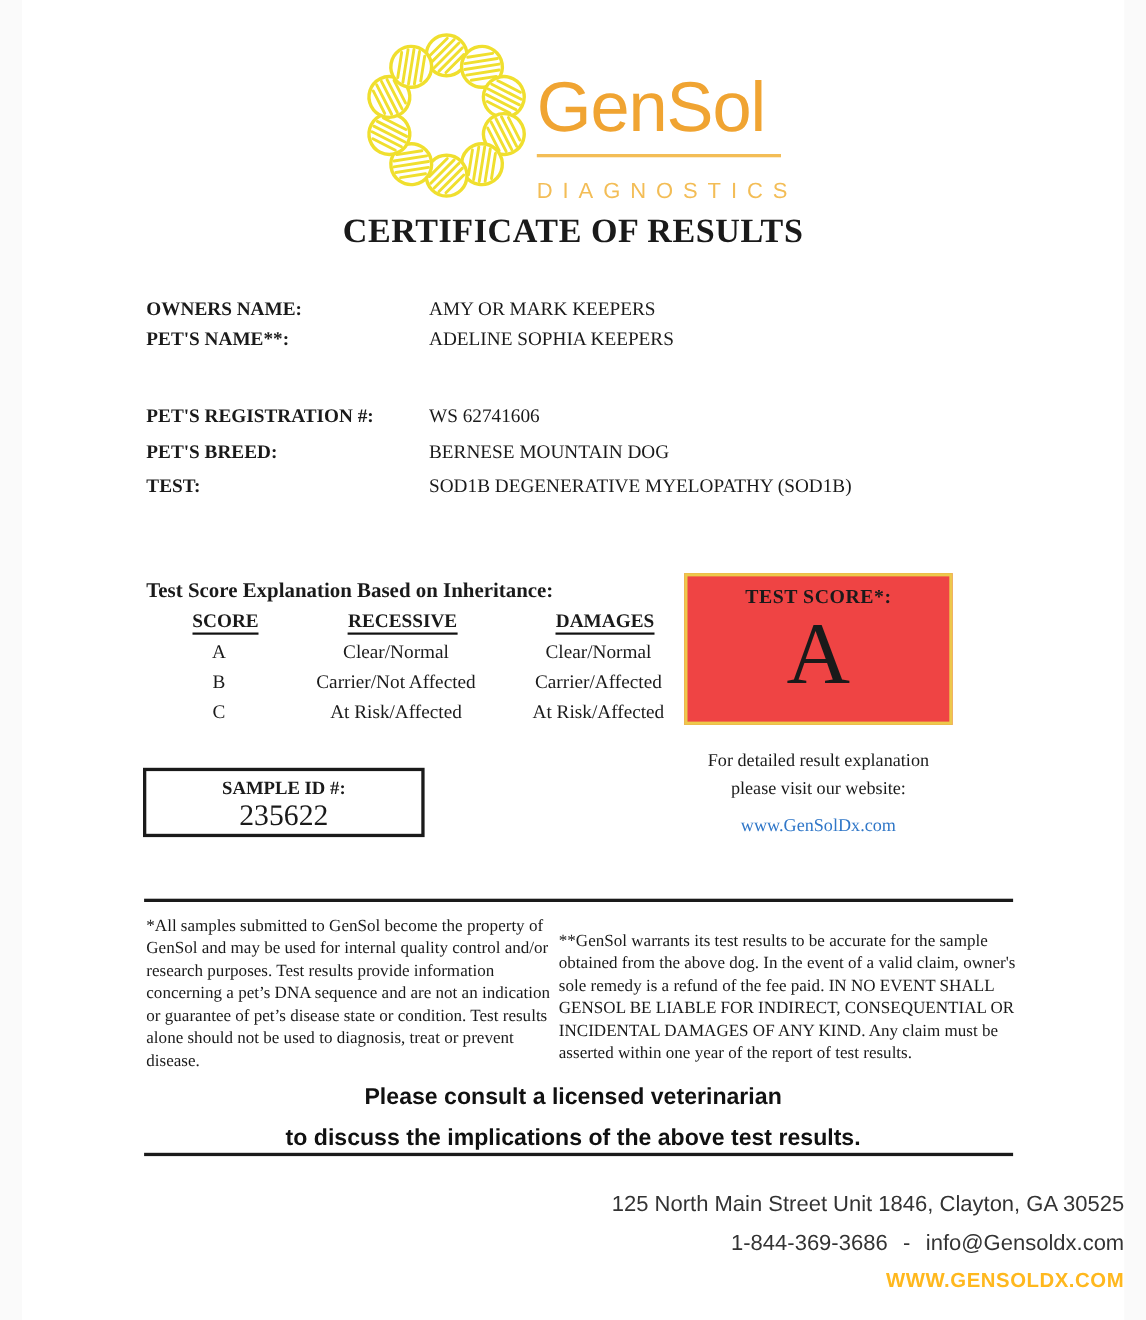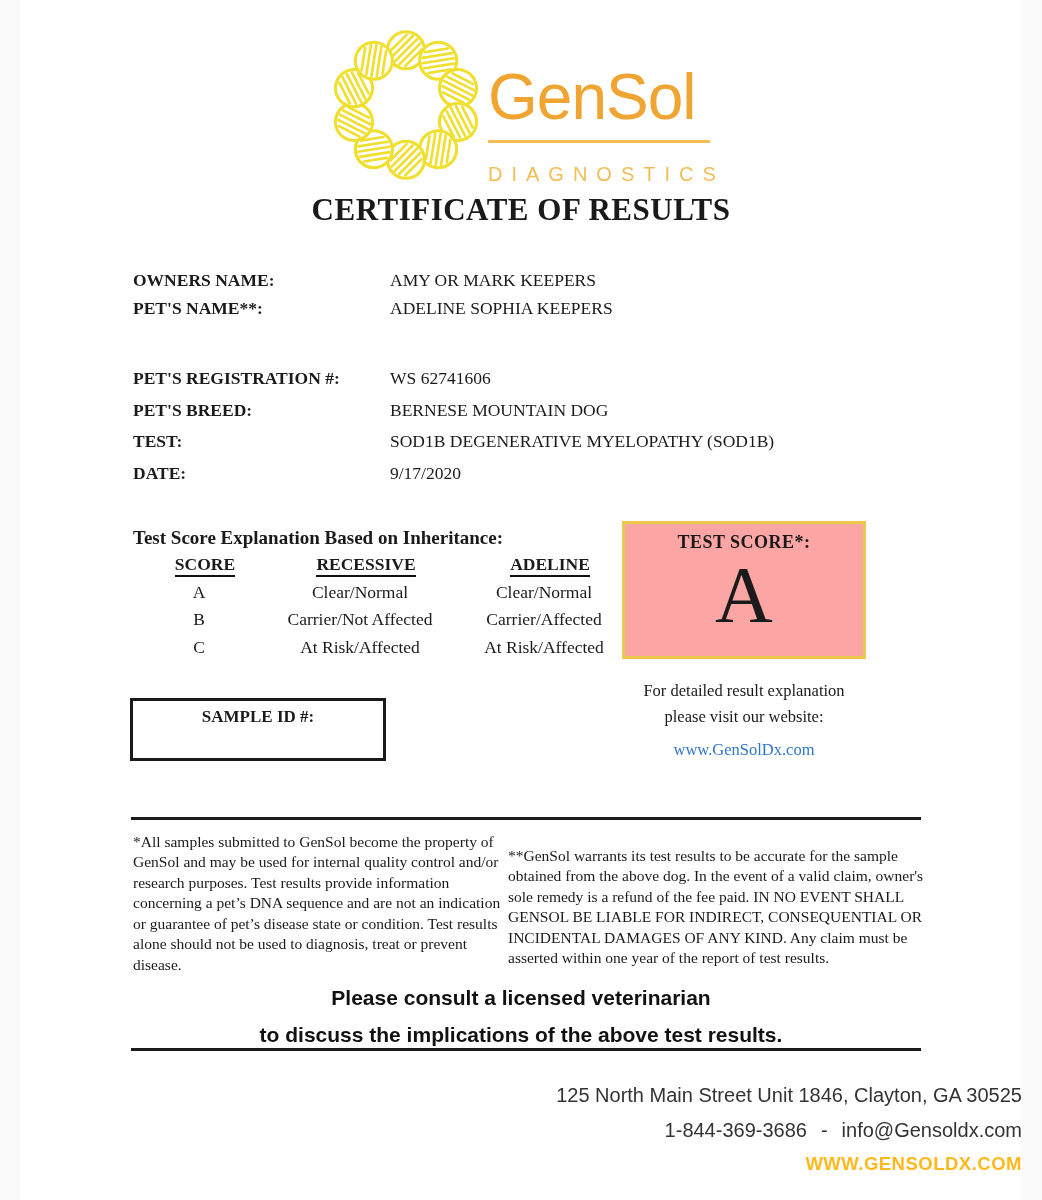--- a/index.html
+++ b/index.html
@@ -41,21 +41,21 @@
   .exp-head{position:absolute;left:113px;top:527px;font-size:19px;font-weight:700;}
   .exp-table{position:absolute;left:113px;top:551px;width:500px;}
   .exp-row{display:flex;}
   .exp-row>div{text-align:center;font-size:17.5px;line-height:27.5px;}
   .c1{width:132px}.c2{width:190px}.c3{width:178px}
   .exp-row.hdr>div{font-weight:700;}
   .exp-row.hdr span{border-bottom:2px solid #111;padding-bottom:1px;margin-left:12px;}
 
   
   .score-box{position:absolute;left:602px;top:521px;width:244px;height:138px;
-    border:3px solid var(--score-box-border);background:#fca5a5;text-align:center;}
+    border:3px solid var(--score-box-border);background:#ef4444;text-align:center;}
   .score-label{font-size:18px;font-weight:700;margin-top:8px;letter-spacing:.5px;}
   .score-value{font-size:80px;line-height:1.0;margin-top:2px;}
 
   
   .web-note{position:absolute;left:602px;top:678px;width:244px;text-align:center;
     font-size:16.5px;line-height:1.6;}
   .web-link{position:absolute;left:602px;top:740px;width:244px;text-align:center;
     font-size:16.5px;color:var(--link-blue);text-decoration:none;display:block;}
 
   
@@ -141,30 +141,27 @@
     </div>
     <div class="field f2">
       <span class="lbl">PET'S REGISTRATION #:</span><span class="val">WS 62741606</span>
     </div>
     <div class="field f3">
       <span class="lbl">PET'S BREED:</span><span class="val">BERNESE MOUNTAIN DOG</span>
     </div>
     <div class="field f4">
       <span class="lbl">TEST:</span><span class="val">SOD1B DEGENERATIVE MYELOPATHY (SOD1B)</span>
     </div>
-    <div class="field f5">
-      <span class="lbl">DATE:</span><span class="val">9/17/2020</span>
-    </div>
 
     <div class="exp-head">Test Score Explanation Based on Inheritance:</div>
     <div class="exp-table">
       <div class="exp-row hdr">
         <div class="c1"><span>SCORE</span></div>
         <div class="c2"><span>RECESSIVE</span></div>
-        <div class="c3"><span>ADELINE</span></div>
+        <div class="c3"><span>DAMAGES</span></div>
       </div>
       <div class="exp-row">
         <div class="c1">A</div>
         <div class="c2">Clear/Normal</div>
         <div class="c3">Clear/Normal</div>
       </div>
       <div class="exp-row">
         <div class="c1">B</div>
         <div class="c2">Carrier/Not Affected</div>
         <div class="c3">Carrier/Affected</div>
@@ -182,20 +179,21 @@
     </div>
 
     <div class="web-note">
       <div>For detailed result explanation</div>
       <div>please visit our website:</div>
     </div>
     <a class="web-link" href="#">www.GenSolDx.com</a>
 
     <div class="sample-box">
       <div class="sample-label">SAMPLE ID #:</div>
+      <div class="sample-value">235622</div>
     </div>
 
     <div class="rule rule-top"></div>
     <div class="rule rule-bottom"></div>
 
     <div class="footnote left">*All samples submitted to GenSol become the property of GenSol and may be used for internal quality control and/or research purposes. Test results provide information concerning a pet’s DNA sequence and are not an indication or guarantee of pet’s disease state or condition. Test results alone should not be used to diagnosis, treat or prevent disease.</div>
     <div class="footnote right">**GenSol warrants its test results to be accurate for the sample obtained from the above dog. In the event of a valid claim, owner's sole remedy is a refund of the fee paid. IN NO EVENT SHALL GENSOL BE LIABLE FOR INDIRECT, CONSEQUENTIAL OR INCIDENTAL DAMAGES OF ANY KIND. Any claim must be asserted within one year of the report of test results.</div>
 
     <div class="advice a1">Please consult a licensed veterinarian</div>
     <div class="advice a2">to discuss the implications of the above test results.</div>

